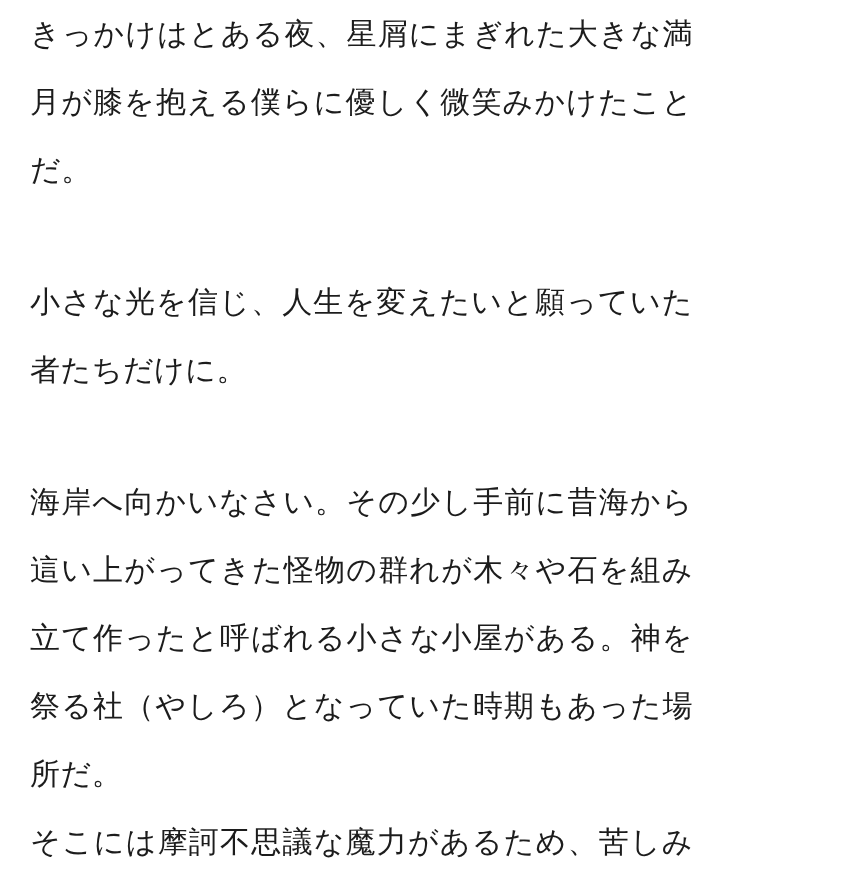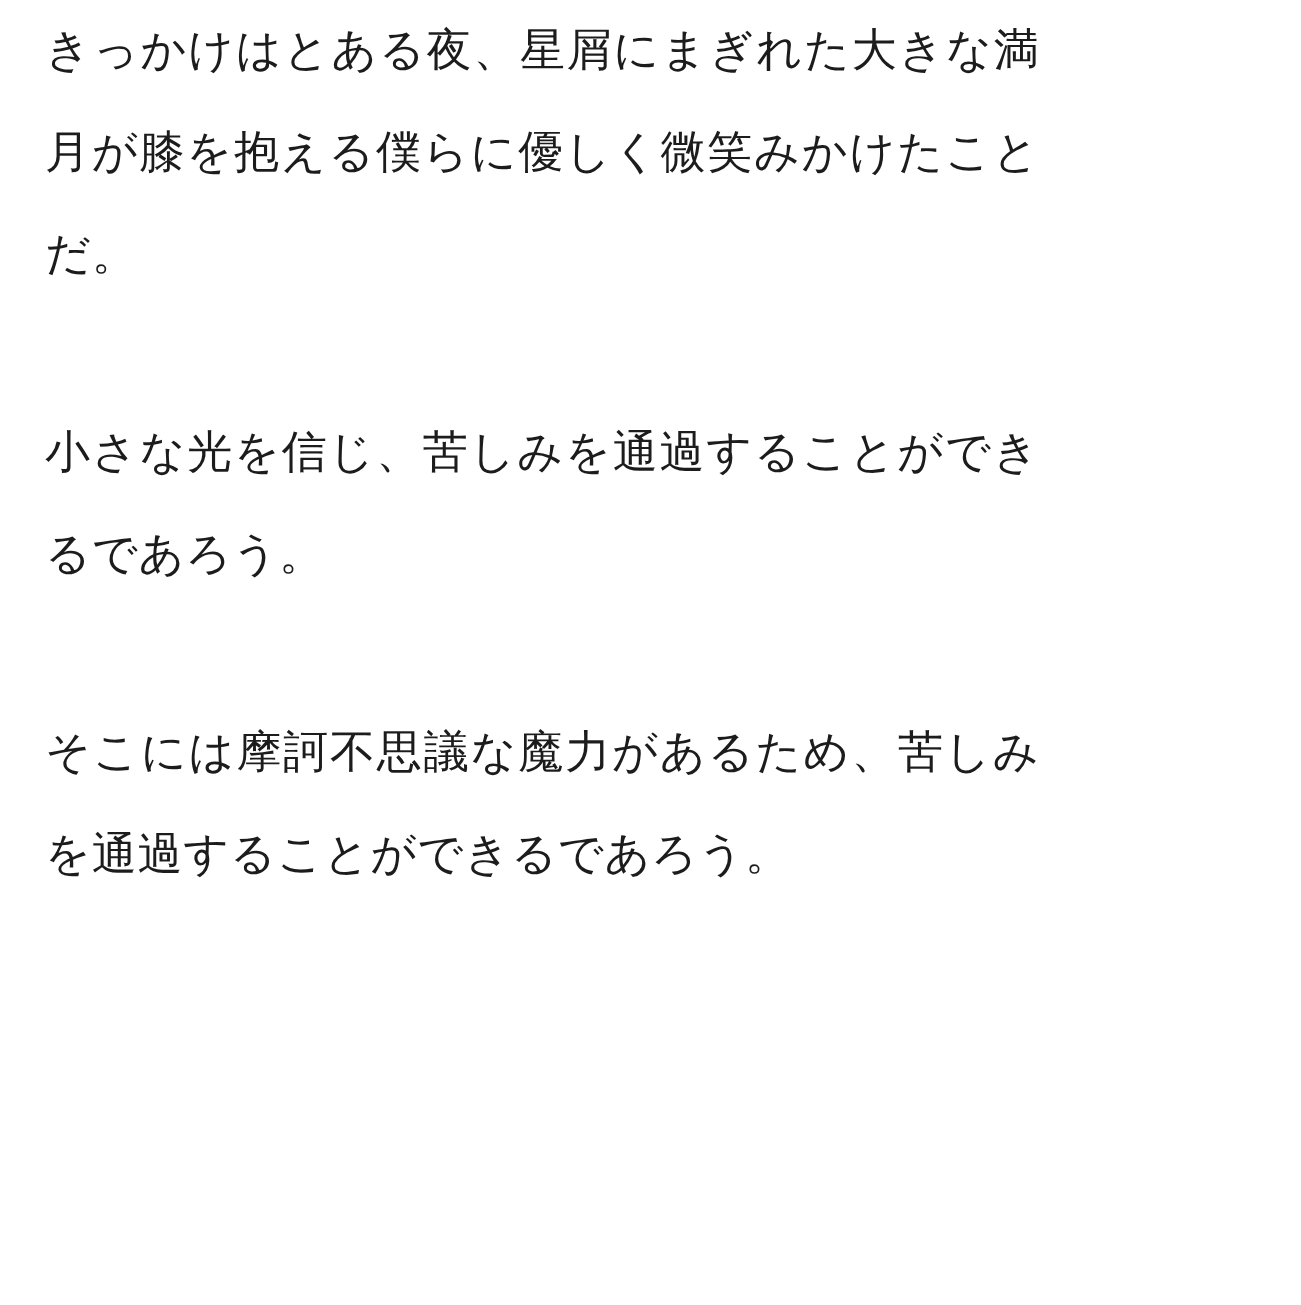--- a/index.html
+++ b/index.html
@@ -32,15 +32,16 @@
   }
   .page p:last-child {
     margin-bottom: 0;
   }
 </style>
 </head>
 <body>
 
 <div class="page">
   <p>きっかけはとある夜、星屑にまぎれた大きな満月が膝を抱える僕らに優しく微笑みかけたことだ。</p>
-  <p>小さな光を信じ、苦しみを通過することができるであろう。</p>
+  <p>小さな光を信じ、人生を変えたいと願っていた者たちだけに。</p>
+  <p class="no-gap-after">海岸へ向かいなさい。その少し手前に昔海から這い上がってきた怪物の群れが木々や石を組み立て作ったと呼ばれる小さな小屋がある。神を祭る社（やしろ）となっていた時期もあった場所だ。</p>
   <p>そこには摩訶不思議な魔力があるため、苦しみを通過することができるであろう。</p>
 </div>
 
 </body></html>

